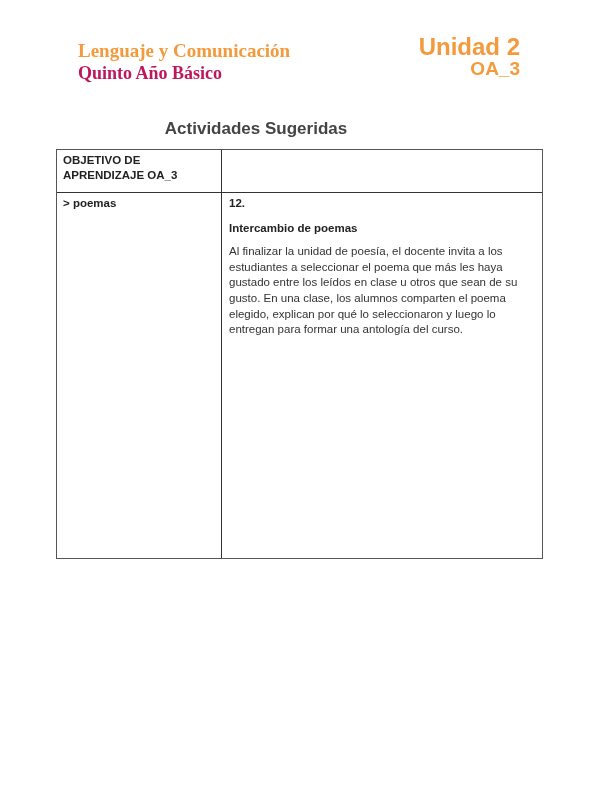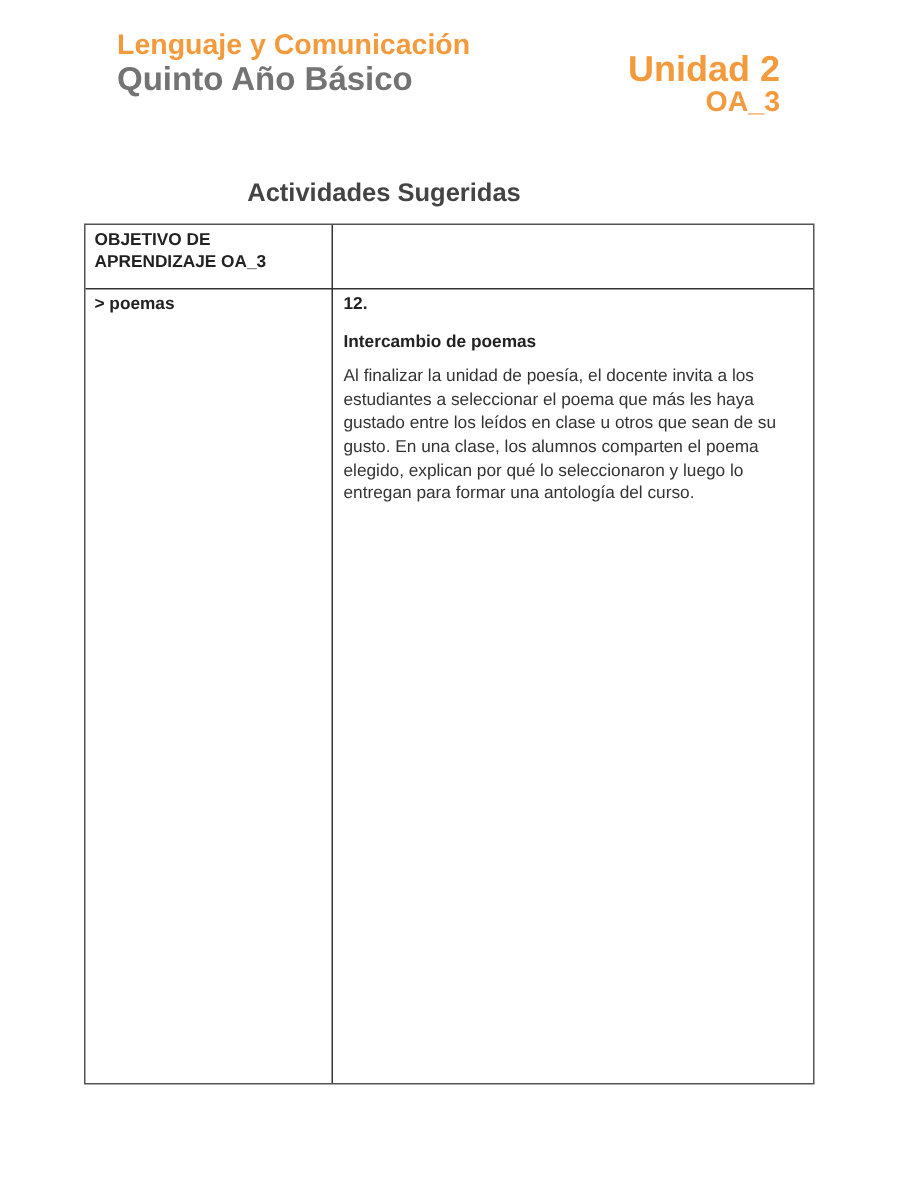--- a/index.html
+++ b/index.html
@@ -1,32 +1,32 @@
 <!DOCTYPE html>
 <html><head>
   <meta charset="utf-8">
   <style>
     html, body { margin: 0; padding: 0; }
     body {
       width: 600px; height: 800px; background: #ffffff; position: relative;
       font-family: "Liberation Sans", sans-serif; color: #111;
       overflow: hidden;
     }
-    .header-left { position: absolute; left: 78px; top: 20px; }
+    .header-left { position: absolute; left: 78px; top: 40px; font-family: Liberation Serif, serif; }
     .header-right { position: absolute; right: 80px; top: 36px; text-align: right; }
     .subject { color: #f39a3d; font-size: 19px; font-weight: bold; line-height: 22px; }
-    .grade { color: #737373; font-size: 22px; font-weight: bold; line-height: 22px; }
+    .grade { color: #be185d; font-size: 18px; font-weight: bold; line-height: 22px; }
     .unit { color: #f39a3d; font-size: 24px; font-weight: bold; line-height: 22px; }
     .oa { color: #f39a3d; font-size: 19px; font-weight: bold; line-height: 22px; }
     .section-title {
       position: absolute; left: 0; width: 512px; top: 119px; text-align: center;
       font-size: 17px; font-weight: bold; color: #444;
     }
     .table {
-      position: absolute; left: 56px; top: 149px; width: 487px; height: 574px;
+      position: absolute; left: 56px; top: 149px; width: 487px; height: 410px;
       border: 1.5px solid #555; box-sizing: border-box; text-decoration: underline;
     }
     .divider-v { position: absolute; left: 164px; top: 0; bottom: 0; border-left: 1.5px solid #333; }
     .divider-h { position: absolute; left: 0; right: 0; top: 42px; border-top: 1.5px solid #333; }
     .th-left {
       position: absolute; left: 6px; top: 3px; width: 155px;
       font-size: 11.5px; font-weight: bold; line-height: 15px; color: #222;
     }
     .th-right {
       position: absolute; left: 165px; right: 0; top: 3px; text-align: center;

